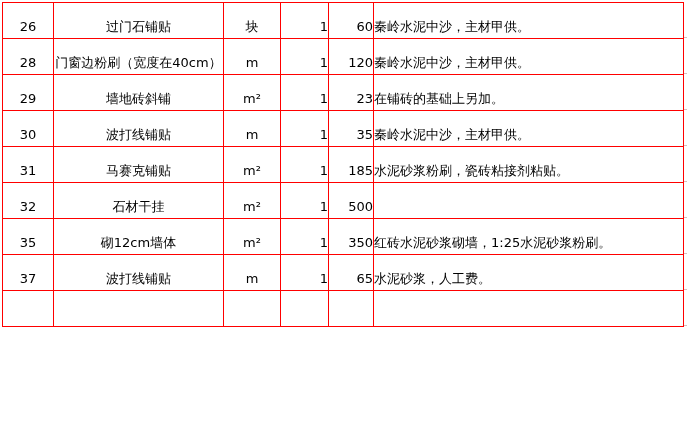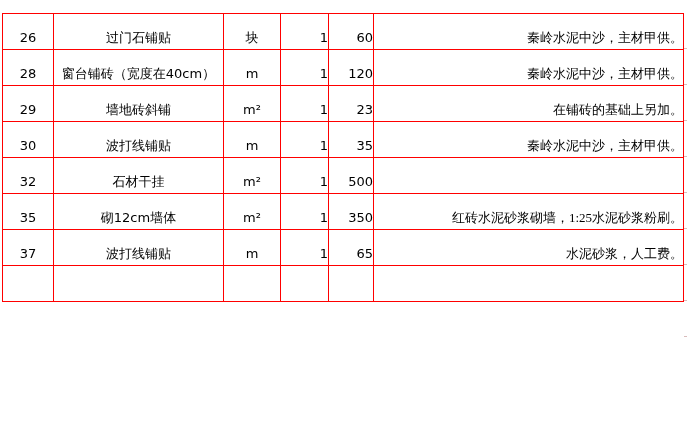--- a/index.html
+++ b/index.html
@@ -11,21 +11,21 @@
   html,body{margin:0;padding:0;}
   body{
     width:687px;height:436px;
     background:var(--bg);
     position:relative;
     overflow:hidden;
     font-family:"DejaVu Sans", sans-serif;
     color:var(--text-color);
   }
   .viewport{
-    position:absolute;left:0;top:11px;width:687px;height:340px;
+    position:absolute;left:0;top:0;width:687px;height:340px;
     overflow:hidden;
   }
   table.sheet{
     position:absolute;left:2px;top:2px;
     border-collapse:collapse;
     table-layout:fixed;
   }
   table.sheet td{
     border:1px solid var(--border-color);
     height:36px;
@@ -33,21 +33,21 @@
     vertical-align:bottom;
     padding:0 0 4px 0;
     font-size:13px;
     line-height:14px;
     white-space:nowrap;
     overflow:hidden;
     background:var(--bg);
   }
   td.c-no,td.c-item,td.c-unit{text-align:center;}
   td.c-qty,td.c-price{text-align:right;padding-right:3px;}
-  td.c-note{text-align:right;padding-left:4px;font-family:Liberation Serif, serif;}
+  td.c-note{text-align:left;padding-left:4px;}
   
   .right-stubs{
     position:absolute;
     left:684px;top:2px;
     width:3px;height:432px;
     background:repeating-linear-gradient(
       to bottom,
       transparent 0px, transparent 35px,
       var(--stub) 35px, var(--stub) 36px
     );
@@ -71,41 +71,49 @@
         <tr>
     <td class="c-no">26</td>
     <td class="c-item">过门石铺贴</td>
     <td class="c-unit">块</td>
     <td class="c-qty">1</td>
     <td class="c-price">60</td>
     <td class="c-note">秦岭水泥中沙，主材甲供。</td>
   </tr>
         <tr>
     <td class="c-no">28</td>
-    <td class="c-item">窗台铺砖（宽度在40cm）</td>
+    <td class="c-item">门窗边粉刷（宽度在40cm）</td>
     <td class="c-unit">m</td>
     <td class="c-qty">1</td>
     <td class="c-price">120</td>
     <td class="c-note">秦岭水泥中沙，主材甲供。</td>
   </tr>
         <tr>
     <td class="c-no">29</td>
     <td class="c-item">墙地砖斜铺</td>
     <td class="c-unit">m²</td>
     <td class="c-qty">1</td>
     <td class="c-price">23</td>
     <td class="c-note">在铺砖的基础上另加。</td>
   </tr>
         <tr>
     <td class="c-no">30</td>
     <td class="c-item">波打线铺贴</td>
     <td class="c-unit">m</td>
     <td class="c-qty">1</td>
     <td class="c-price">35</td>
     <td class="c-note">秦岭水泥中沙，主材甲供。</td>
+  </tr>
+        <tr>
+    <td class="c-no">31</td>
+    <td class="c-item">马赛克铺贴</td>
+    <td class="c-unit">m²</td>
+    <td class="c-qty">1</td>
+    <td class="c-price">185</td>
+    <td class="c-note">水泥砂浆粉刷，瓷砖粘接剂粘贴。</td>
   </tr>
         <tr>
     <td class="c-no">32</td>
     <td class="c-item">石材干挂</td>
     <td class="c-unit">m²</td>
     <td class="c-qty">1</td>
     <td class="c-price">500</td>
     <td class="c-note"></td>
   </tr>
         <tr>

